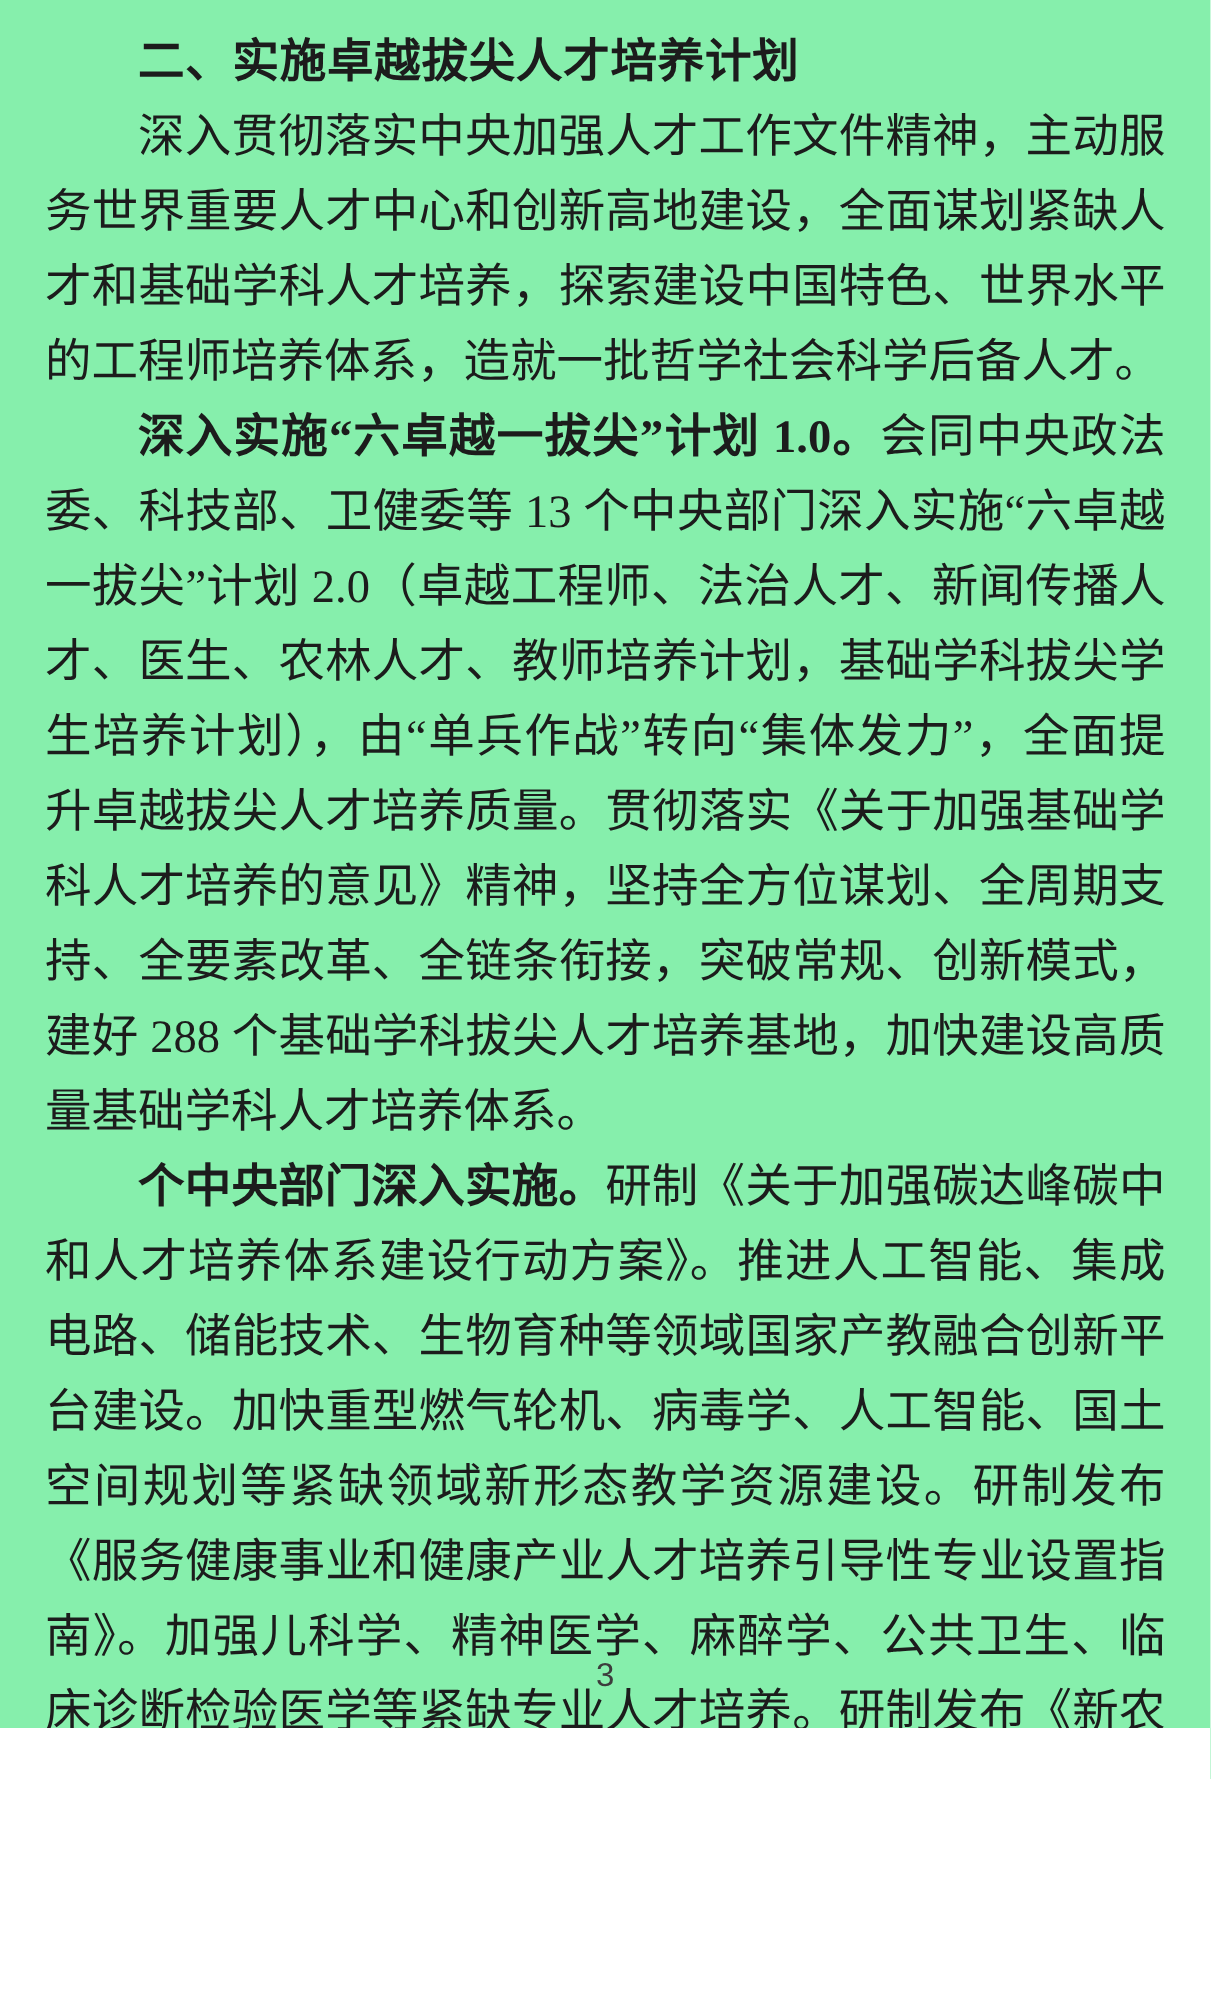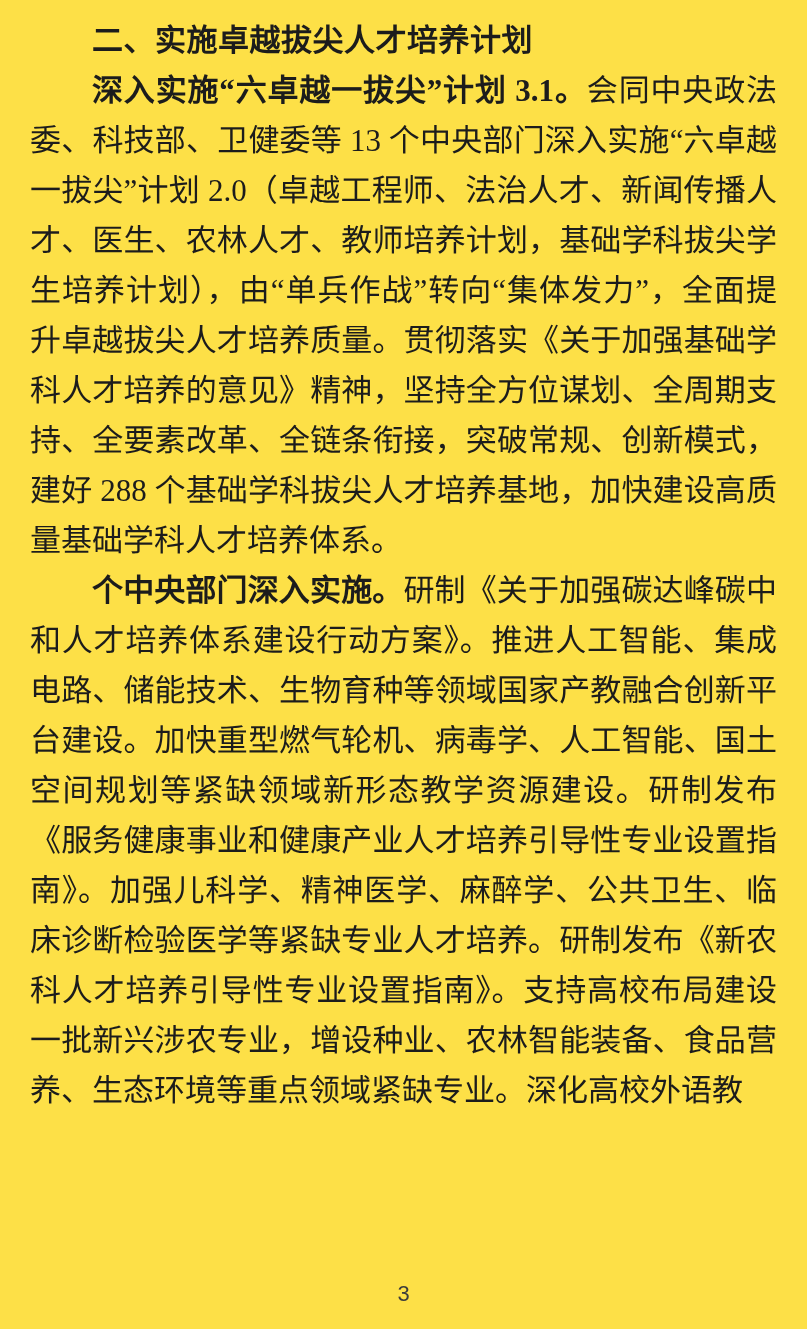--- a/index.html
+++ b/index.html
@@ -3,22 +3,22 @@
 <meta charset="utf-8">
 <style>
   html, body {
     margin: 0;
     padding: 0;
     background: #ffffff;
   }
   .page {
     position: relative;
     width: 807px;
-    height: 1329px;
-    background: #fde047;
+    height: 1152px;
+    background: #86efac;
     overflow: hidden;
     font-family: "Liberation Serif", "DejaVu Serif", serif;
     color: #1c1c1c;
   }
   .content {
     position: absolute;
     top: 16px;
     left: 30px;
     right: 30px;
   }
@@ -54,20 +54,21 @@
     color: #3c3c3c;
   }
 </style>
 </head>
 <body>
 
 <div class="page">
   <div class="content">
     <h2 class="doc-heading">二、实施卓越拔尖人才培养计划</h2>
 
+    <p class="doc-paragraph"><b></b><span>深入贯彻落实中央加强人才工作文件精神，主动服务世界重要人才中心和创新高地建设，全面谋划紧缺人才和基础学科人才培养，探索建设中国特色、世界水平的工程师培养体系，造就一批哲学社会科学后备人才。</span></p>
 
-    <p class="doc-paragraph"><b>深入实施“六卓越一拔尖”计划 3.1。</b><span>会同中央政法委、科技部、卫健委等 13 个中央部门深入实施“六卓越一拔尖”计划 2.0（卓越工程师、法治人才、新闻传播人才、医生、农林人才、教师培养计划，基础学科拔尖学生培养计划），由“单兵作战”转向“集体发力”，全面提升卓越拔尖人才培养质量。贯彻落实《关于加强基础学科人才培养的意见》精神，坚持全方位谋划、全周期支持、全要素改革、全链条衔接，突破常规、创新模式，建好 288 个基础学科拔尖人才培养基地，加快建设高质量基础学科人才培养体系。</span></p>
+    <p class="doc-paragraph"><b>深入实施“六卓越一拔尖”计划 1.0。</b><span>会同中央政法委、科技部、卫健委等 13 个中央部门深入实施“六卓越一拔尖”计划 2.0（卓越工程师、法治人才、新闻传播人才、医生、农林人才、教师培养计划，基础学科拔尖学生培养计划），由“单兵作战”转向“集体发力”，全面提升卓越拔尖人才培养质量。贯彻落实《关于加强基础学科人才培养的意见》精神，坚持全方位谋划、全周期支持、全要素改革、全链条衔接，突破常规、创新模式，建好 288 个基础学科拔尖人才培养基地，加快建设高质量基础学科人才培养体系。</span></p>
 
     <p class="doc-paragraph"><b>个中央部门深入实施。</b><span>研制《关于加强碳达峰碳中和人才培养体系建设行动方案》。推进人工智能、集成电路、储能技术、生物育种等领域国家产教融合创新平台建设。加快重型燃气轮机、病毒学、人工智能、国土空间规划等紧缺领域新形态教学资源建设。研制发布《服务健康事业和健康产业人才培养引导性专业设置指南》。加强儿科学、精神医学、麻醉学、公共卫生、临床诊断检验医学等紧缺专业人才培养。研制发布《新农科人才培养引导性专业设置指南》。支持高校布局建设一批新兴涉农专业，增设种业、农林智能装备、食品营养、生态环境等重点领域紧缺专业。深化高校外语教</span></p>
   </div>
 
   <div class="page-number">3</div>
 </div>
 
 </body></html>

